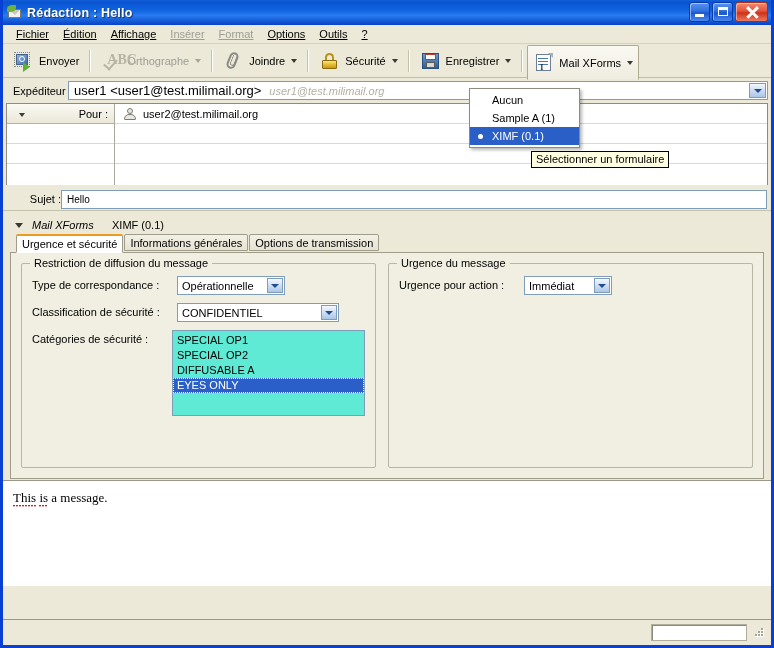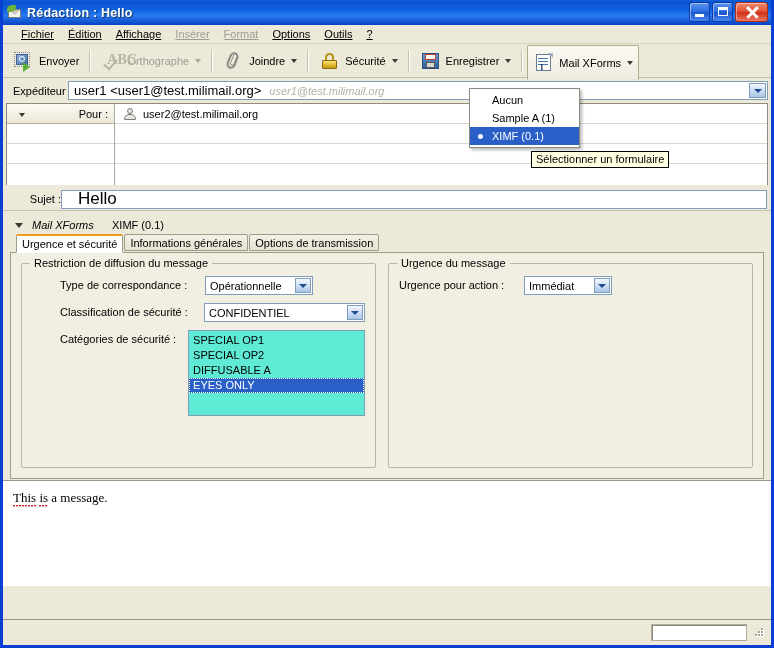--- a/index.html
+++ b/index.html
@@ -108,21 +108,21 @@
   }
   .wbtn .glyph-x1 { transform: rotate(45deg); }
   .wbtn .glyph-x2 { transform: rotate(-45deg); }
 
   
   .menubar {
     height: 19px;
     background: #ece9d8;
     display: flex;
     align-items: center;
-    padding-left: 11px;
+    padding-left: 6px;
     border-bottom: 1px solid #d6d2bd;
     box-sizing: border-box;
   }
   .menuitem {
     padding: 1px 7px;
     font-size: 11px;
     color: #000;
     white-space: nowrap;
   }
   .menuitem.disabled { color: #9d9d93; }
@@ -455,21 +455,21 @@
   }
   .subjbox {
     flex: 1;
     height: 19px;
     background: #ffffff;
     border: 1px solid #7f9db9;
     box-sizing: border-box;
     display: flex; align-items: center;
     margin-right: 1px;
   }
-  .subjvalue { padding-left: 16px; font-size: 17px; }
+  .subjvalue { padding-left: 5px; font-size: 10px; }
 
   
   .xfzone {
     background: #ece9d8;
     border-top: 1px solid #c5c1aa;
     padding: 5px 6px 0 6px;
     box-sizing: border-box;
   }
   .xfhdr {
     display: flex; align-items: center;
@@ -554,21 +554,21 @@
   .frow {
     display: flex;
     align-items: flex-start;
     margin-bottom: 8px;
   }
   .flabel {
     font-size: 11px;
     padding-top: 3px;
     white-space: nowrap;
   }
-  .flabel.w1 { width: 145px; margin-left: 28px; }
+  .flabel.w1 { width: 145px; }
   .flabel.w2 { width: 125px; }
 
   .combo {
     height: 19px;
     background: #ffffff;
     border: 1px solid #7f9db9;
     box-sizing: border-box;
     display: flex;
     align-items: center;
     position: relative;

